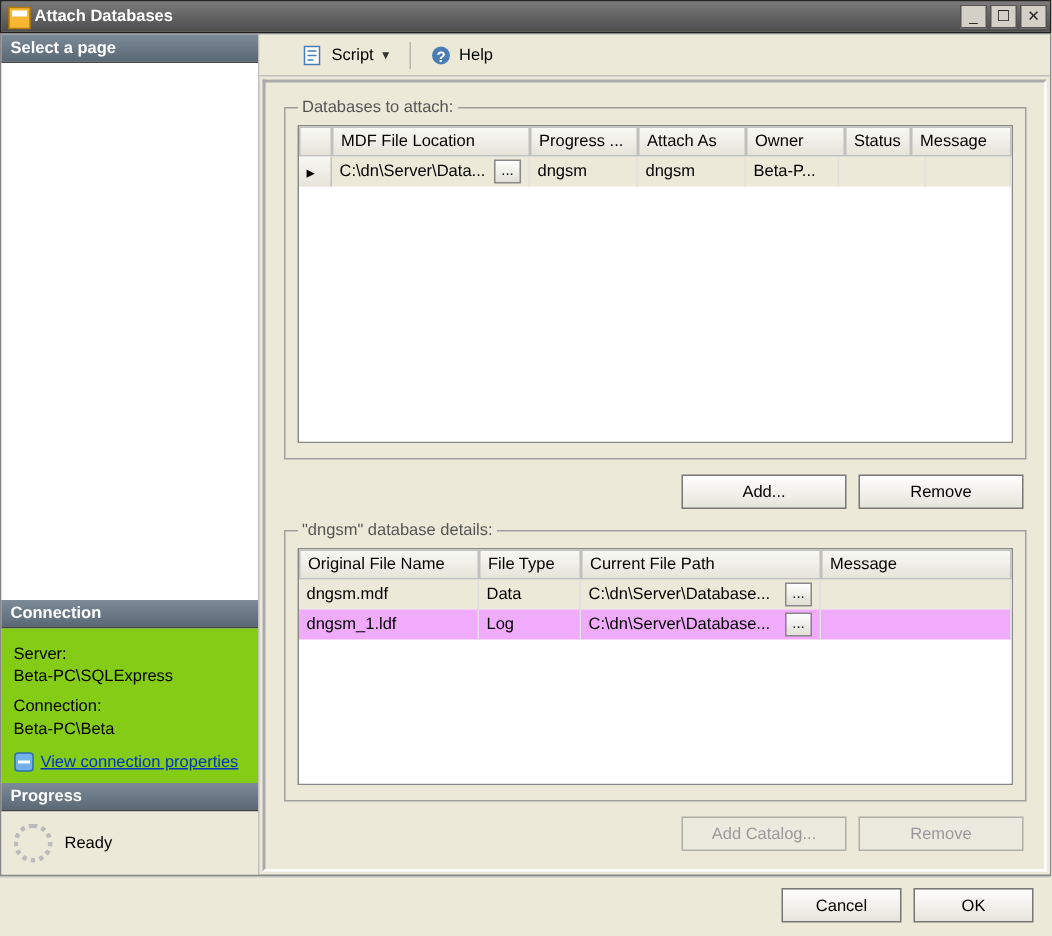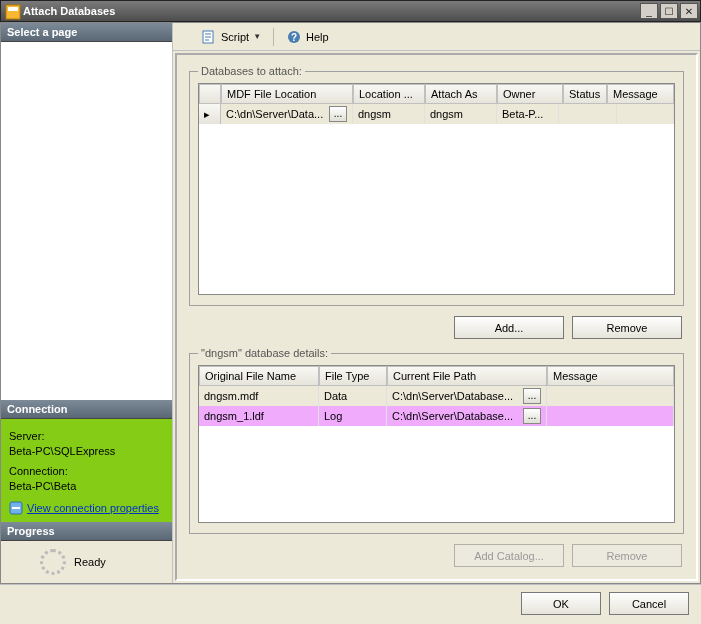--- a/index.html
+++ b/index.html
@@ -14,21 +14,21 @@
 .leftpanel { width: 172px; display:flex; flex-direction:column; border-right:1px solid #c0c0c0;}
 .section-header { background: linear-gradient(#7d8a98,#5a6876); color:#fff; font-weight:bold; padding:3px 6px; font-size:11px; border-bottom:1px solid #444;}
 .leftfill { flex:1; background:#fff; border:0; }
 
 .conn-block { background:#84cc16; padding:6px 8px; font-size:11px; line-height:1.4;}
 .conn-block .lbl { margin-top:4px;}
 .conn-block a { color:#0033cc; text-decoration:underline; cursor:pointer;}
 .link-row { display:flex; align-items:center; gap:4px; margin-top:6px;}
 .link-ico { width:14px; height:14px; display:inline-block; }
 
-.progress-body{padding:8px;display:flex;align-items:center;gap:8px;background:#ece9d8;margin-left:31px;}
+.progress-body{padding:8px;display:flex;align-items:center;gap:8px;background:#ece9d8;}
 .spinner{width:26px;height:26px;border-radius:50%;border:3px dotted #bbb;}
 
 .rightpanel { flex:1; display:flex; flex-direction:column; min-width:0;}
 .toolbar { height:28px; background:#ece9d8; border-bottom:1px solid #c0c0c0; display:flex; align-items:center; padding:0 24px; gap:4px;}
 .tbtn { display:flex; align-items:center; gap:4px; padding:2px 4px; cursor:default;}
 .dropdown-arrow{font-size:8px;color:#333;}
 .big-content { flex:1; border:2px inset #fff; margin:2px; background:#ece9d8; padding:10px 12px; overflow:auto;}
 fieldset{border:1px solid #a0a0a0; padding:6px 8px 10px 8px; margin-bottom:6px;}
 legend{color:#555; padding:0 3px; font-size:11px;}
 
@@ -119,21 +119,21 @@
     </div>
 
     <div class="big-content">
 
       <fieldset>
         <legend>Databases to attach:</legend>
         <div class="grid">
           <div class="gridhead">
             <div class="gh rowhandle"></div>
             <div class="gh" style="width:132px">MDF File Location</div>
-            <div class="gh" style="width:72px">Location ...</div>
+            <div class="gh" style="width:72px">Progress ...</div>
             <div class="gh" style="width:72px">Attach As</div>
             <div class="gh" style="width:66px">Owner</div>
             <div class="gh" style="width:44px">Status</div>
             <div class="gh" style="flex:1">Message</div>
           </div>
           <div class="grid1-body">
             <div class="gridrow sel">
               <div class="gc rowhandle">▸</div>
               <div class="gc" style="width:132px">
                   <span>C:\dn\Server\Data...</span>
@@ -186,15 +186,15 @@
       </fieldset>
       <div class="btnrow">
         <button class="btn disabled">Add Catalog...</button>
         <button class="btn disabled">Remove</button>
       </div>
     </div>
   </div>
 </div>
 
 <div class="footer">
+  <button class="btn" style="min-width:80px">Cancel</button>
   <button class="btn" style="min-width:80px">OK</button>
-  <button class="btn" style="min-width:80px">Cancel</button>
 </div>
 
 </body></html>

